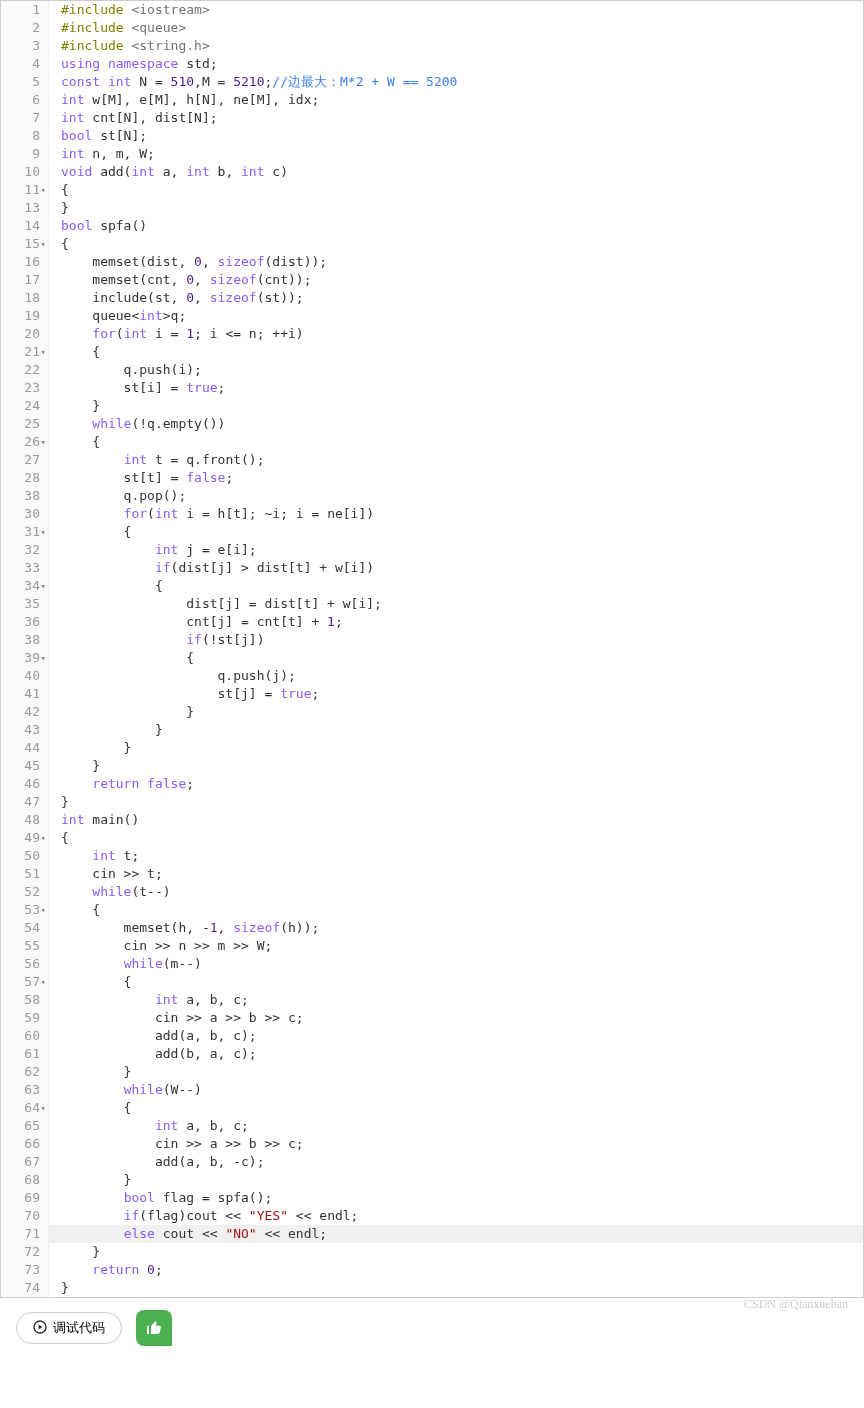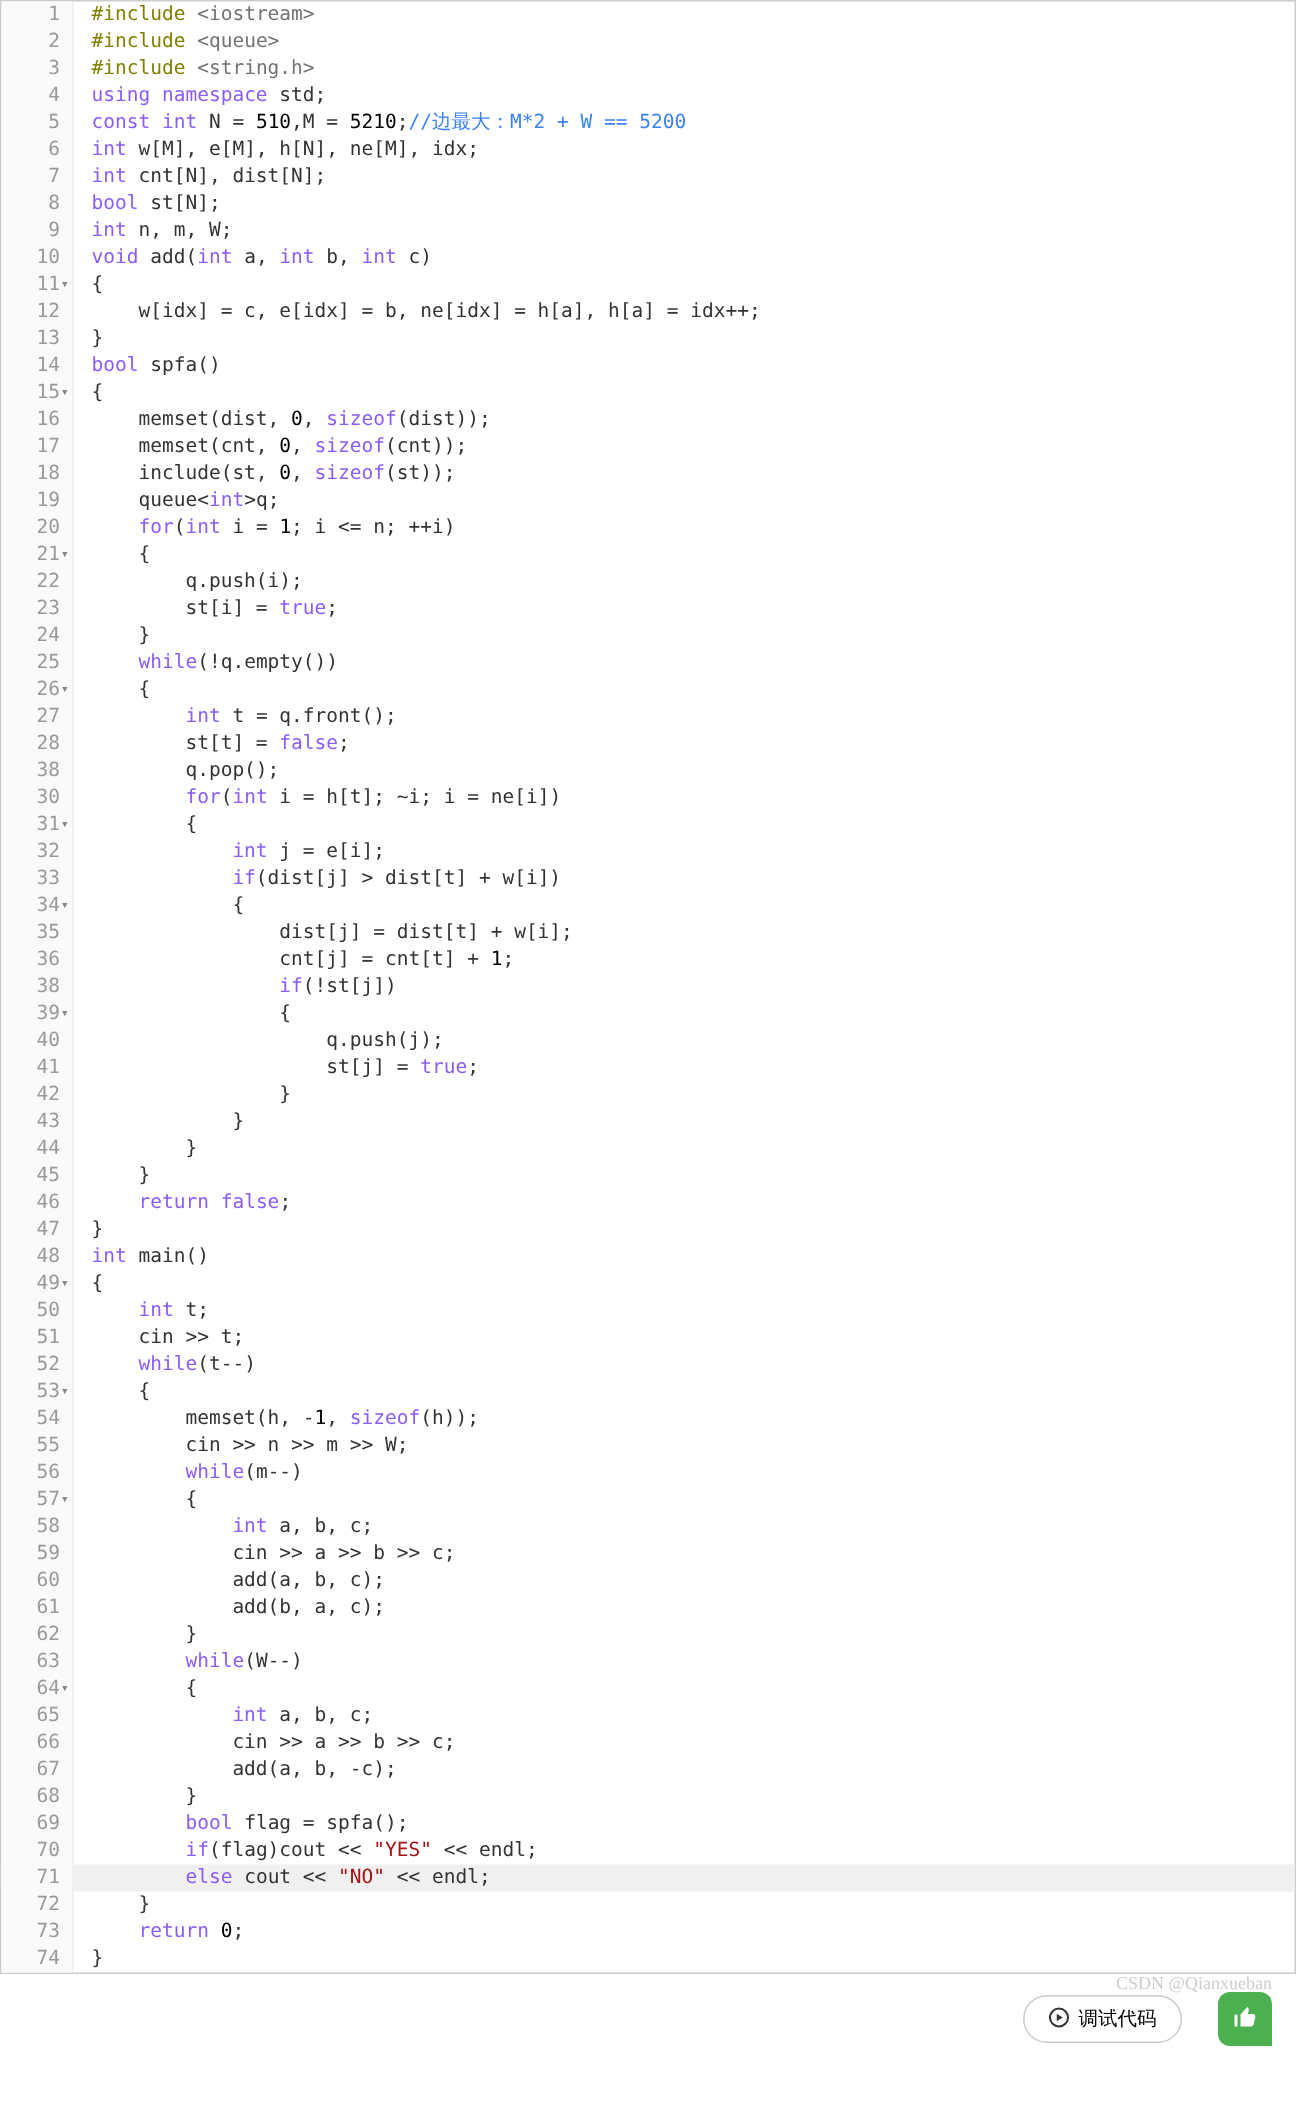--- a/index.html
+++ b/index.html
@@ -6,24 +6,24 @@
 body{font-family:Consolas,Monaco,monospace;font-size:13px;background:#fff;width:864px;position:relative}
 .editor{border:1px solid #ccc;background:#fff}
 .line{display:flex;height:18px;line-height:18px}
 .line.hl{background:#f0f0f0}
 .gutter{width:48px;text-align:right;padding-right:8px;color:#999;background:#fafafa;border-right:1px solid #eee;user-select:none;position:relative}
 .fold{position:absolute;right:2px;font-size:9px;color:#888}
 .code{padding-left:12px;white-space:pre;color:#333}
 .kw{color:#8b5cf6}
 .pp{color:#808000}
 .hdr{color:#737373}
-.num{color:#000000}
+.num{color:#4c1d95}
 .cmt{color:#3b82f6}
 .str{color:#a31515}
-.footer{display:flex;justify-content:flex-end;align-items:center;padding:12px 16px;gap:24px}
+.footer{display:flex;align-items:center;padding:12px 16px;gap:14px}
 .debug-btn{border:1px solid #ccc;border-radius:16px;padding:6px 16px;display:flex;align-items:center;gap:6px;font-size:13px;font-family:sans-serif;background:#fff;cursor:pointer}
 .fab{width:36px;height:36px;border-radius:8px 8px 0 8px;background:#4caf50;display:flex;align-items:center;justify-content:center;cursor:pointer}
 .watermark{position:absolute;right:16px;bottom:46px;color:#ccc;font-size:12px;font-family:Liberation Serif, serif}
 </style>
 </head>
 <body>
 
 <div class="editor" id="editor">
     <div class="line">
       <div class="gutter">1</div>
@@ -61,24 +61,20 @@
       <div class="gutter">9</div>
       <div class="code"><span class="kw">int</span><span> n, m, W;</span></div>
     </div>
     <div class="line">
       <div class="gutter">10</div>
       <div class="code"><span class="kw">void</span><span> add(</span><span class="kw">int</span><span> a, </span><span class="kw">int</span><span> b, </span><span class="kw">int</span><span> c)</span></div>
     </div>
     <div class="line">
       <div class="gutter">11<span class="fold">▾</span></div>
       <div class="code"><span>{</span></div>
-    </div>
-    <div class="line">
-      <div class="gutter">12</div>
-      <div class="code"><span>    w[idx] = c, e[idx] = b, ne[idx] = h[a], h[a] = idx++;</span></div>
     </div>
     <div class="line">
       <div class="gutter">13</div>
       <div class="code"><span>}</span></div>
     </div>
     <div class="line">
       <div class="gutter">14</div>
       <div class="code"><span class="kw">bool</span><span> spfa()</span></div>
     </div>
     <div class="line">

